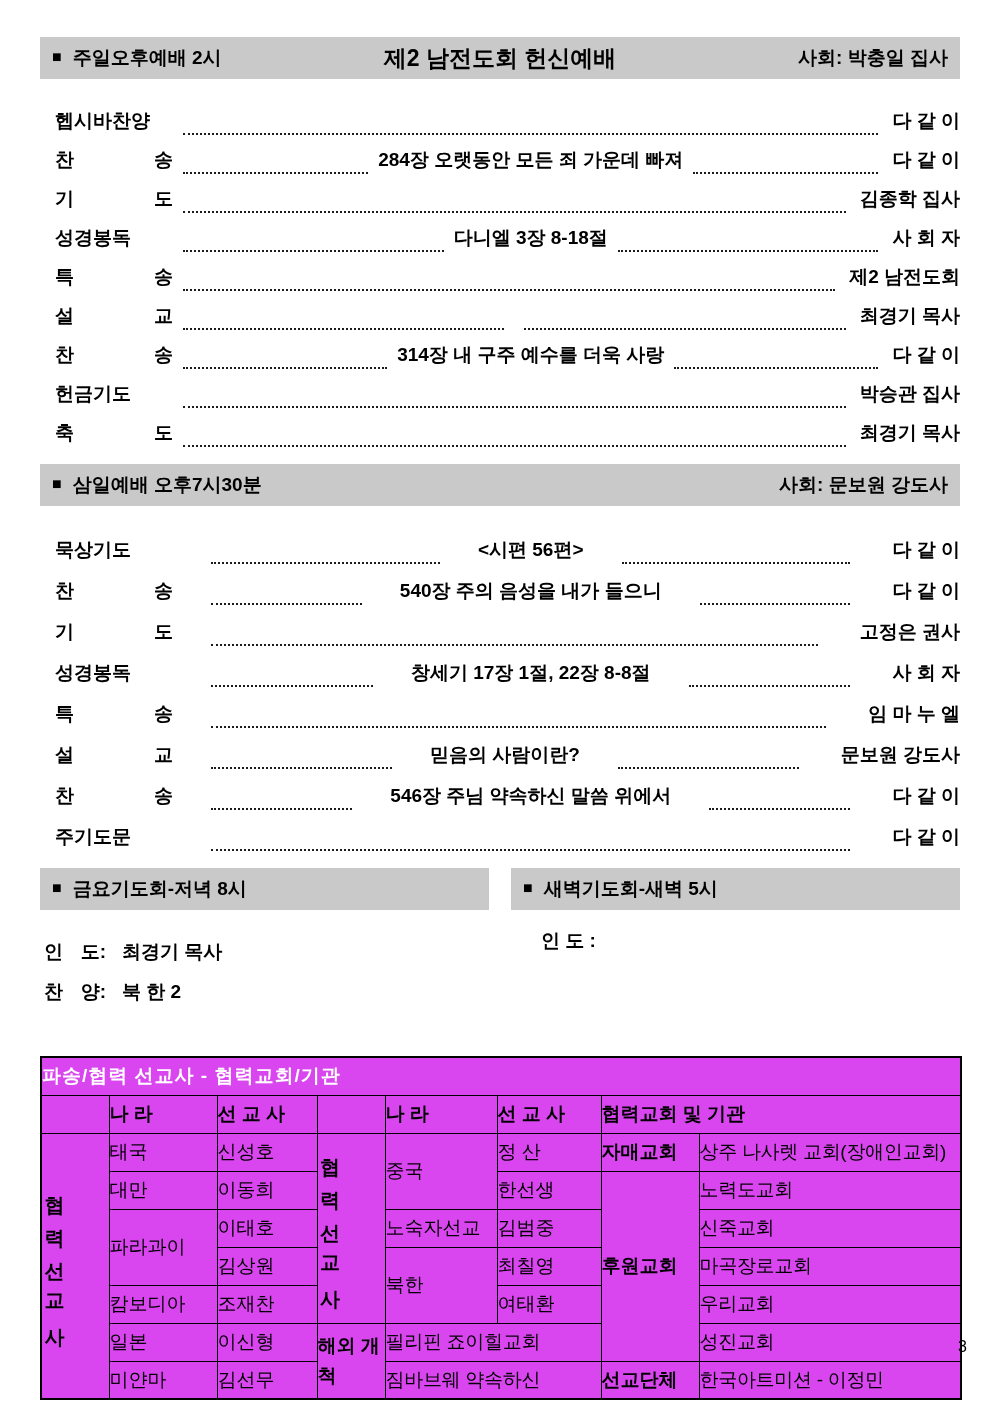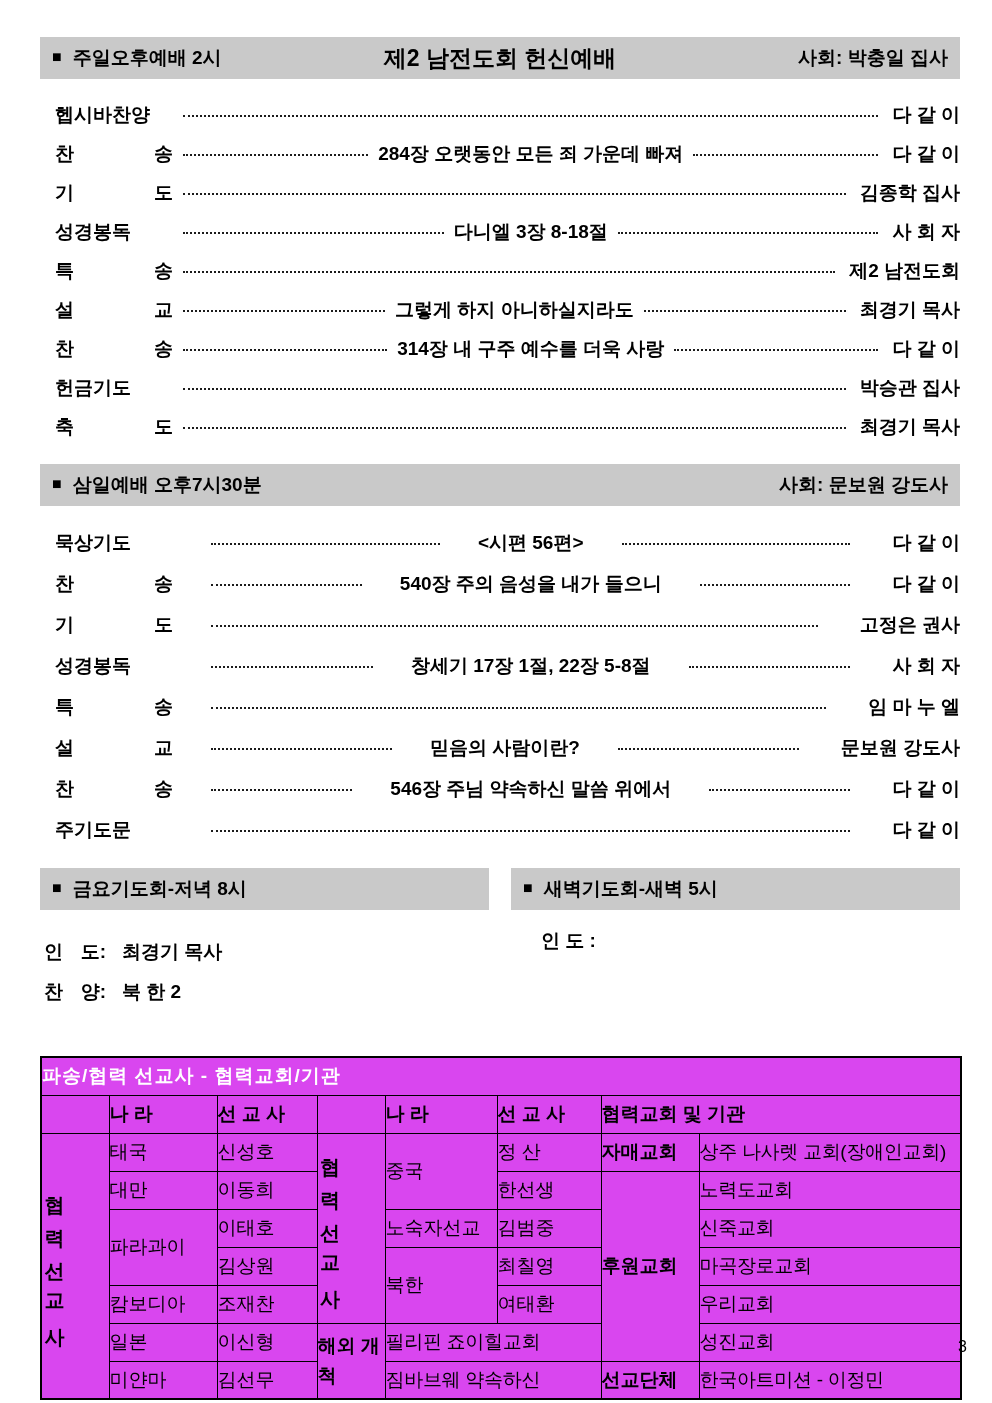--- a/index.html
+++ b/index.html
@@ -19,21 +19,21 @@
   .secbar .bar-left { display: flex; align-items: center; gap: 11px; font-weight: 700; font-size: 19px; white-space: nowrap; }
   .bullet { font-size: 16px; line-height: 1; transform: translateY(-1px); }
   .secbar .bar-center {
     position: absolute; left: 50%; transform: translateX(-50%);
     font-weight: 700; font-size: 23px; white-space: nowrap;
   }
   .secbar .bar-right { margin-left: auto; font-weight: 700; font-size: 19px; white-space: nowrap; }
 
   
   .worship { margin: 16px 0 0 15px; }
-  .wrow { display: flex; align-items: center; height: 39px; font-size: 19px; font-weight: 700; }
+  .wrow { display: flex; align-items: flex-end; height: 39px; font-size: 19px; font-weight: 700; }
   .worship.s2 .wrow { height: 41px; gap: 28px; }
   .wlabel {
     width: 118px; flex-shrink: 0;
     text-align: justify; text-align-last: justify; text-justify: inter-character;
   }
   .wleader { flex: 1; height: 0; border-bottom: 2.4px dotted #1b1b1b; margin: 0 10px; transform: translateY(1px); }
   .wcenter { white-space: nowrap; }
   .wvalue { white-space: nowrap; margin-left: 4px; }
 
   
@@ -101,21 +101,20 @@
         <span class="wvalue">사 회 자</span>
       </div>
       <div class="wrow">
         <span class="wlabel">특 송</span>
         <span class="wleader"></span>
         <span class="wvalue">제2 남전도회</span>
       </div>
       <div class="wrow">
         <span class="wlabel">설 교</span>
         <span class="wleader"></span>
-        <span class="wcenter">그렇게 하지 아니하실지라도</span>
         <span class="wleader"></span>
         <span class="wvalue">최경기 목사</span>
       </div>
       <div class="wrow">
         <span class="wlabel">찬 송</span>
         <span class="wleader"></span>
         <span class="wcenter">314장 내 구주 예수를 더욱 사랑</span>
         <span class="wleader"></span>
         <span class="wvalue">다 같 이</span>
       </div>
@@ -155,21 +154,21 @@
         <span class="wvalue">다 같 이</span>
       </div>
       <div class="wrow">
         <span class="wlabel">기 도</span>
         <span class="wleader"></span>
         <span class="wvalue">고정은 권사</span>
       </div>
       <div class="wrow">
         <span class="wlabel">성경봉독</span>
         <span class="wleader"></span>
-        <span class="wcenter">창세기 17장 1절, 22장 5-8절</span>
+        <span class="wcenter">창세기 17장 1절, 22장 8-8절</span>
         <span class="wleader"></span>
         <span class="wvalue">사 회 자</span>
       </div>
       <div class="wrow">
         <span class="wlabel">특 송</span>
         <span class="wleader"></span>
         <span class="wvalue">임 마 누 엘</span>
       </div>
       <div class="wrow">
         <span class="wlabel">설 교</span>

